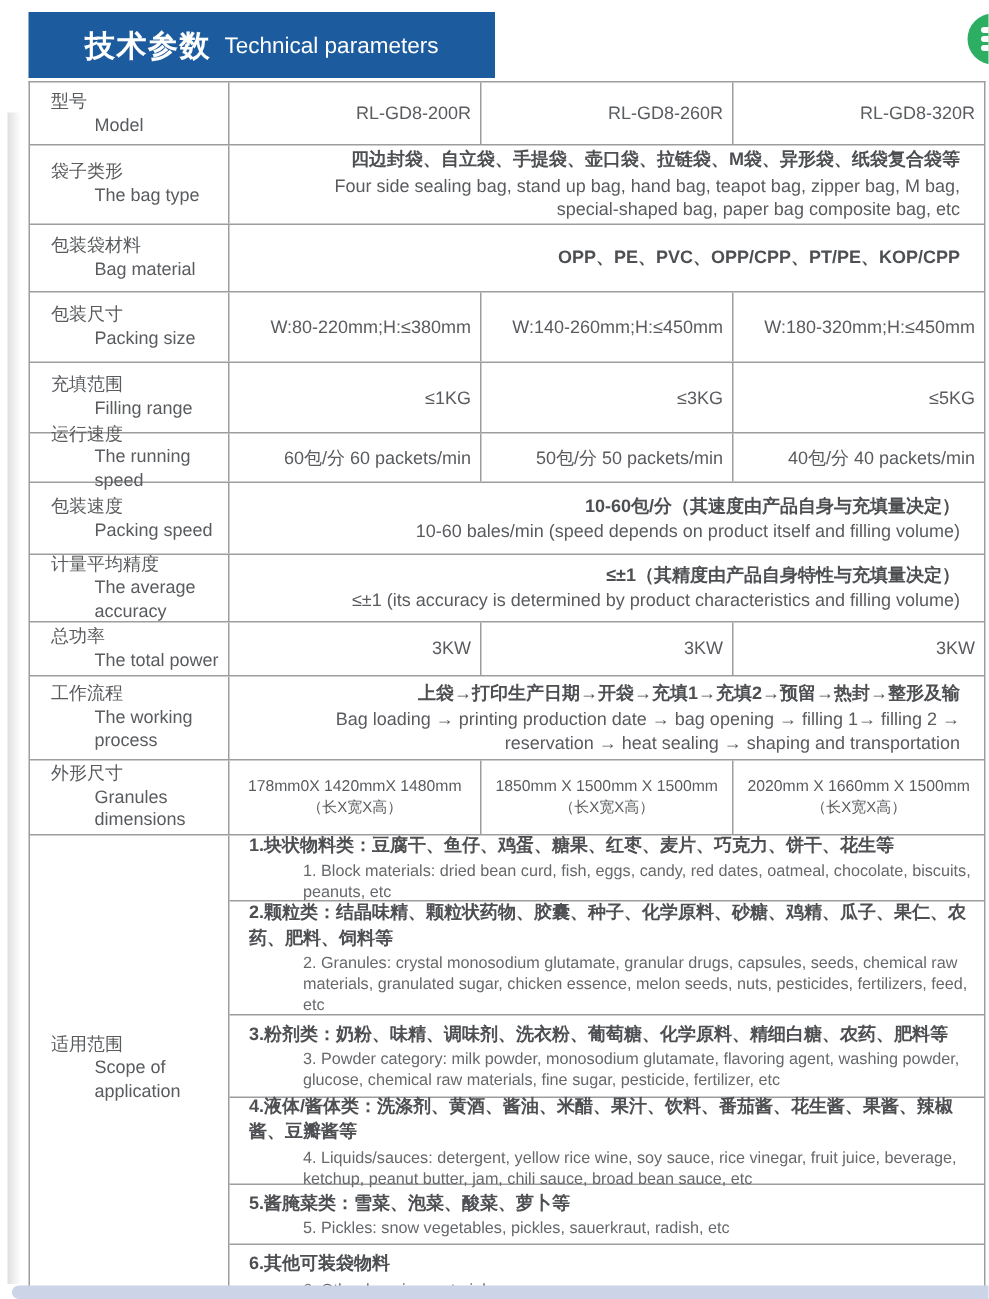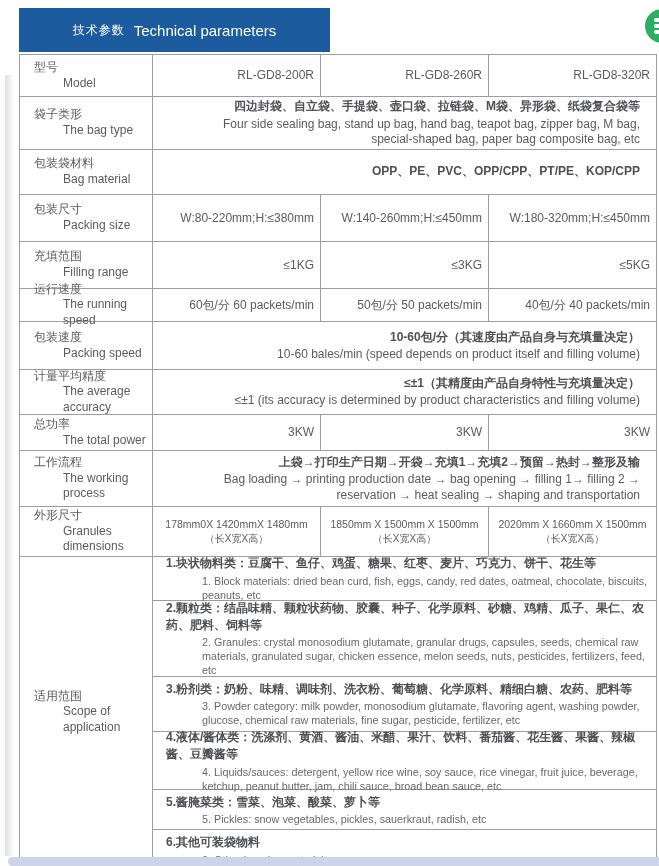--- a/index.html
+++ b/index.html
@@ -23,21 +23,21 @@
     position:absolute;left:5px;top:75px;bottom:10px;width:9px;
     background:linear-gradient(to right,#cfcfcf,#ffffff);
     opacity:.65;
   }
   .header{
     position:absolute;left:19px;top:8px;width:311px;height:44px;
     background:var(--blue);
     display:flex;align-items:center;justify-content:center;gap:9px;
     color:#fff;
   }
-  .header .h-cn{font-size:12px;font-weight:normal;letter-spacing:1px;}
+  .header .h-cn{font-size:20px;font-weight:bold;letter-spacing:1px;}
   .header .h-en{font-size:15px;font-weight:normal;}
   .badge{
     position:absolute;left:645px;top:9px;width:34px;height:34px;
     border-radius:50%;background:var(--green);
   }
   .badge .bar{
     position:absolute;left:9px;width:17px;height:3.5px;border-radius:2px;background:#fff;display:block;
   }
   .badge .bar:nth-child(1){top:9px;}
   .badge .bar:nth-child(2){top:15px;}

